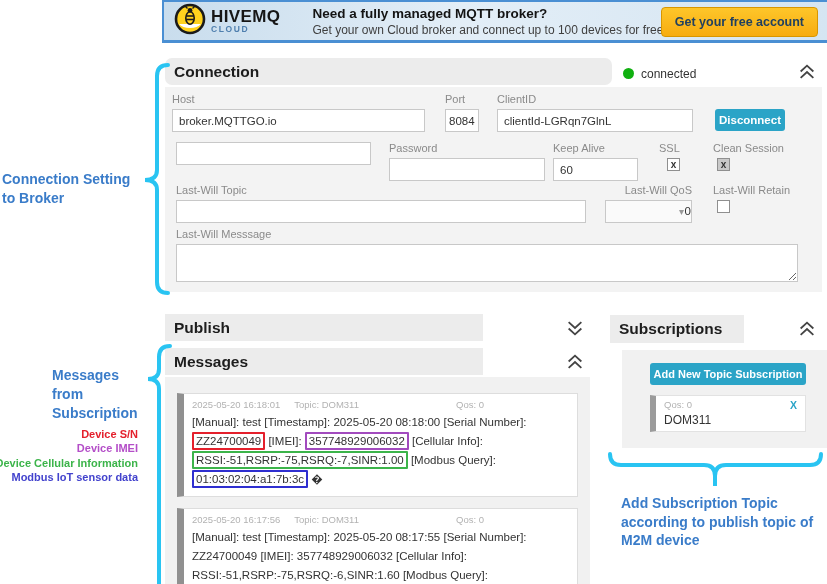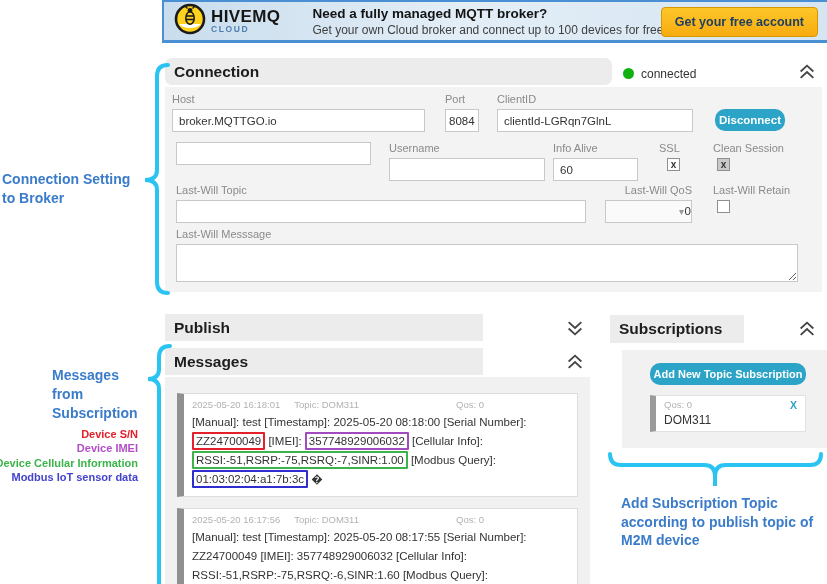--- a/index.html
+++ b/index.html
@@ -34,21 +34,21 @@
   
   .conn-body { position:absolute; left:165px; top:87px; width:657px; height:205px; background:#f3f3f3; }
   .fld { position:absolute; }
   .fld label, .fld .lbl { display:block; font-size:11px; color:#8a8a8a; margin-bottom:4px; }
   .inp { display:block; height:23px; border:1px solid #c8c8c8; background:#fff; font-family:inherit;
     font-size:11.5px; color:#333; padding:0 6px; }
   .status-dot { display:inline-block; width:11px; height:11px; border-radius:50%; background:#10b010;
     vertical-align:-1px; margin-right:7px; }
   .status-txt { font-size:12px; color:#333; }
   .conn-status { position:absolute; left:458px; top:6px; }
-  .btn-teal { background:#2ba4c7; color:#fff; font-weight:bold; border:none; border-radius:10px;
+  .btn-teal { background:#2ba4c7; color:#fff; font-weight:bold; border:none; border-radius:3px;
     font-size:11.5px; cursor:pointer; font-family:inherit; }
   .cbx { width:13px; height:13px; border:1px solid #8f8f8f; background:#fff; font-size:10px;
     font-weight:bold; color:#333; text-align:center; line-height:11px; cursor:pointer; }
   .cbx.gray { background:#c9c9c9; }
   .sel { position:relative; width:87px; height:23px; border:1px solid #c8c8c8; background:#fafafa;
     font-size:11.5px; color:#333; line-height:21px; padding-left:7px; cursor:pointer; }
   .sel .caret { position:absolute; right:7px; top:0; color:#999; font-size:10px; }
   textarea.inp { height:38px; resize:both; padding-top:3px; }
 
   
@@ -148,25 +148,25 @@
     <div class="fld" style="left:332px; top:6px;">
       <label>ClientID</label>
       <input class="inp" style="width: 196px;" value="clientId-LGRqn7GlnL">
     </div>
     <button class="btn-teal fld" style="left:550px; top:22px; width:70px; height:22px;">Disconnect</button>
 
     <div class="fld" style="left:11px; top:55px;">
       <input class="inp" style="width: 195px;" value="">
     </div>
     <div class="fld" style="left:224px; top:55px;">
-      <label>Username</label>
+      <label>Password</label>
       <input class="inp" style="width: 156px;" value="">
     </div>
     <div class="fld" style="left:388px; top:55px;">
-      <label>Info Alive</label>
+      <label>Keep Alive</label>
       <input class="inp" style="width: 85px;" value="60">
     </div>
     <div class="fld" style="left:494px; top:55px;">
       <span class="lbl">SSL</span>
       <div class="cbx" style="margin-left:8px;">x</div>
     </div>
     <div class="fld" style="left:548px; top:55px;">
       <span class="lbl">Clean Session</span>
       <div class="cbx gray" style="margin-left:4px;">x</div>
     </div>

